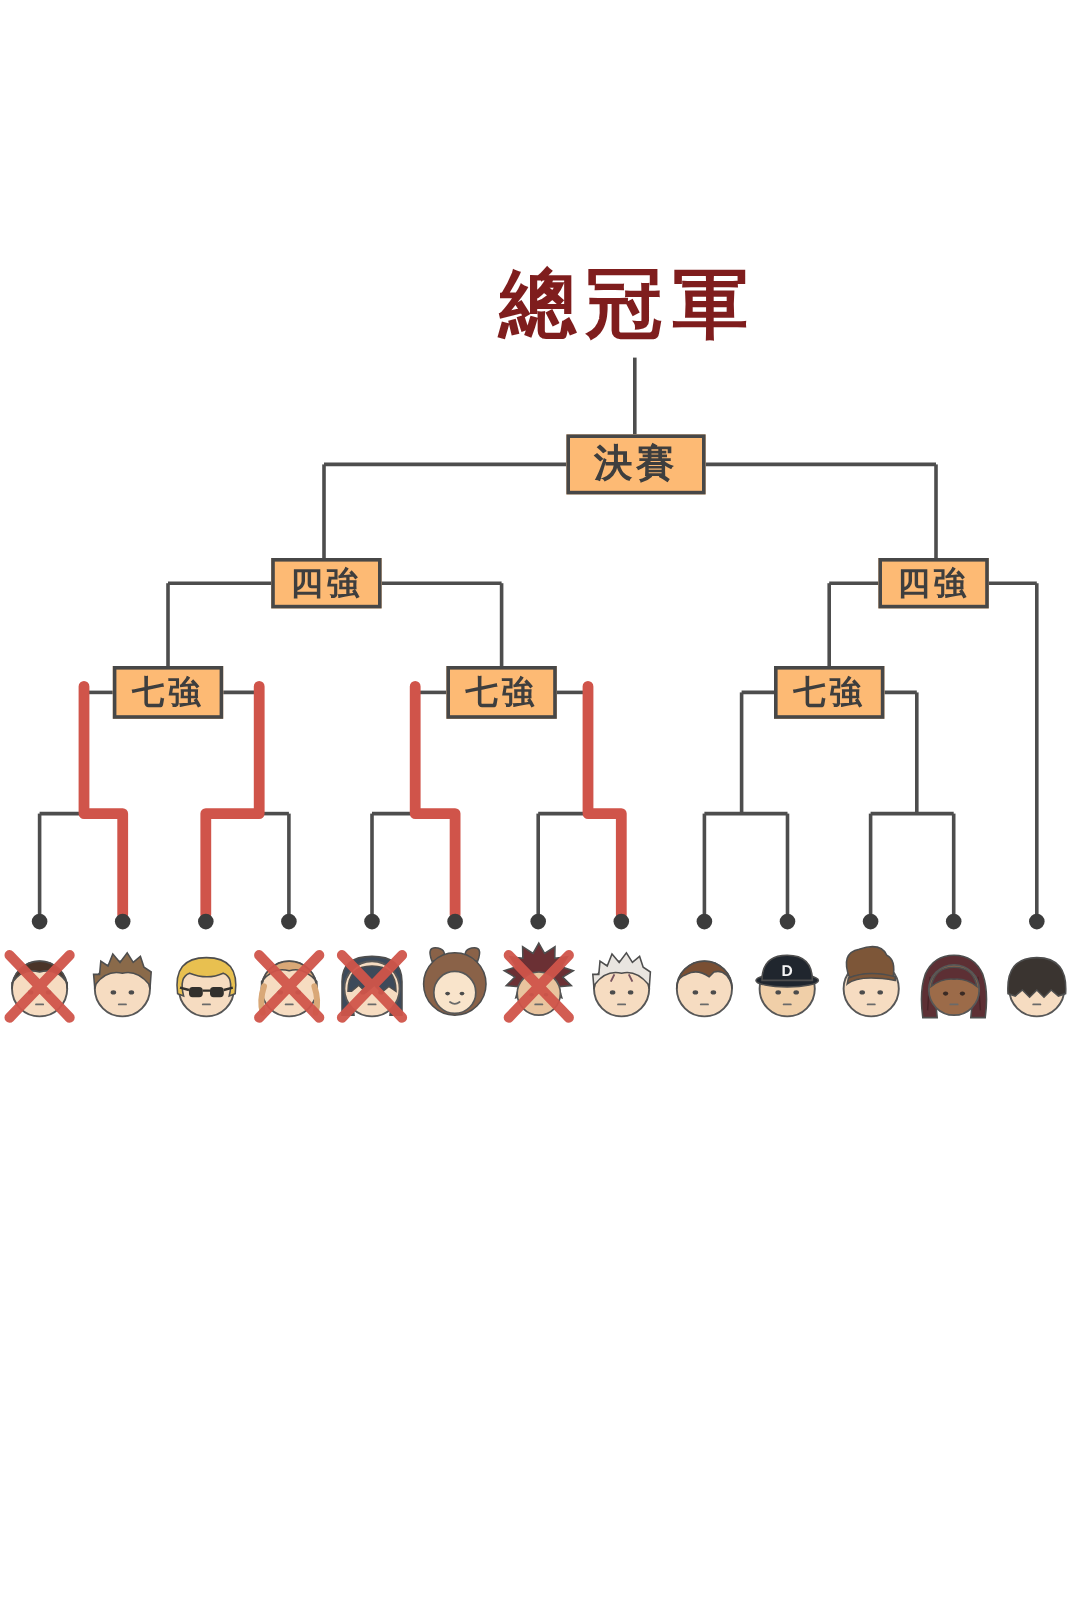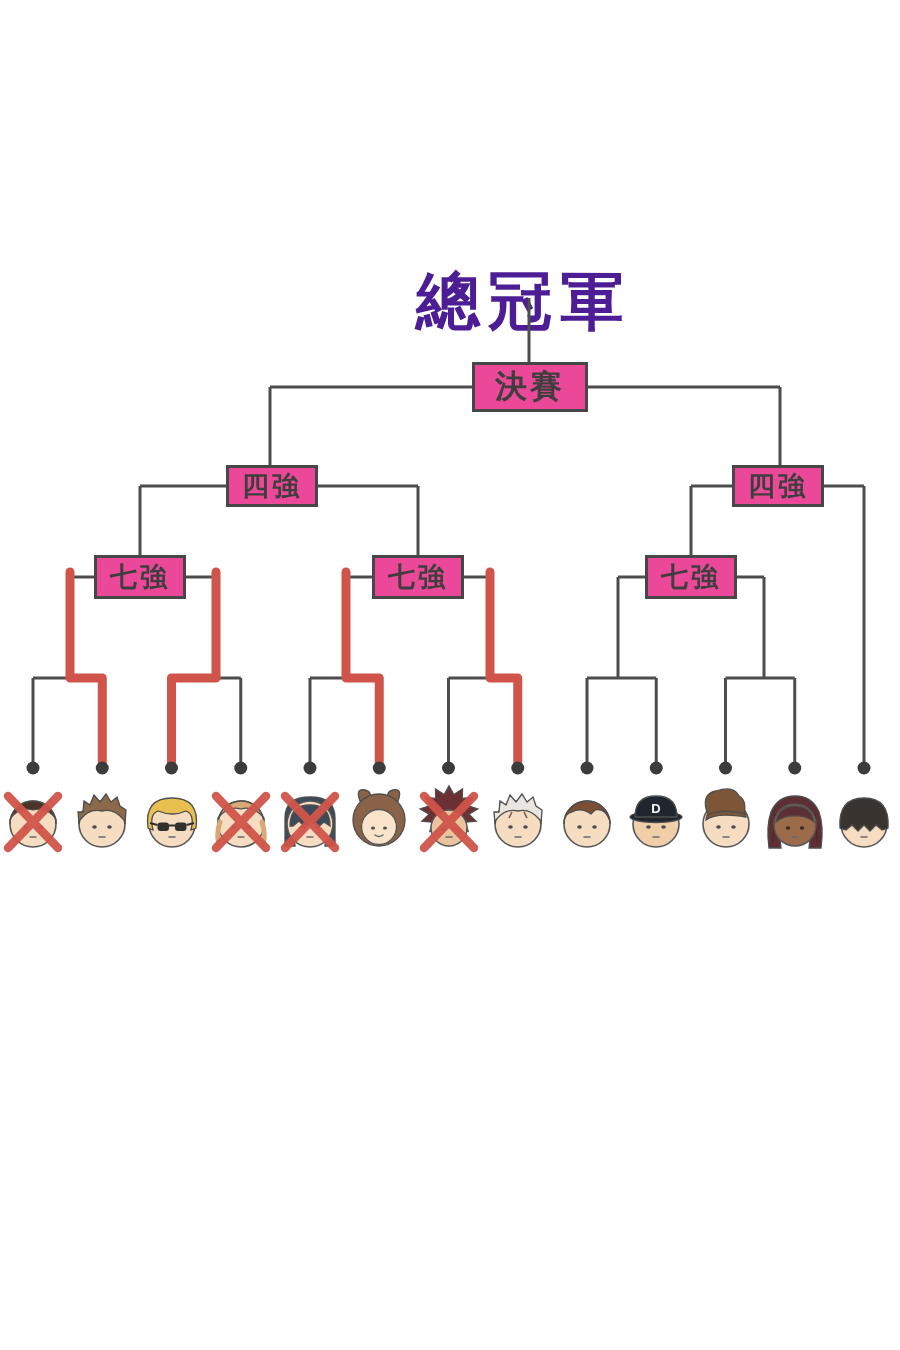--- a/index.html
+++ b/index.html
@@ -2,27 +2,26 @@
 <html><head>
 <meta charset="utf-8">
 <style>
   html,body{margin:0;padding:0;background:#ffffff;}
   .stage{
     position:relative;width:900px;height:1350px;background:#ffffff;
     overflow:hidden;font-family:"Liberation Sans",sans-serif;
   }
   .page-title{
     position:absolute;top:210px;left:524px;transform:translateX(-50%);
-    font-size:64px;font-weight:700;letter-spacing:8px;color:#4c1d95;
+    font-size:64px;font-weight:700;letter-spacing:8px;color:#7f1d1d;
     white-space:nowrap;
-    margin-top:48px;
   }
   .bracket-svg{position:absolute;left:0;top:0;}
   .round-box{
-    position:absolute;background:#ec4899;border:3px solid #474747;
+    position:absolute;background:#fdba74;border:3px solid #474747;
     display:flex;align-items:center;justify-content:center;
     font-weight:700;color:#3e3e3e;box-sizing:border-box;letter-spacing:3px;
     z-index:2;
   }
   .box-final{left:472px;top:362px;width:116px;height:50px;font-size:32px;}
   .box-semi-left{left:226px;top:465px;width:92px;height:42px;font-size:27px;}
   .box-semi-right{left:732px;top:465px;width:92px;height:42px;font-size:27px;}
   .box-quarter-left{left:94px;top:555px;width:92px;height:44px;font-size:27px;}
   .box-quarter-mid{left:372px;top:555px;width:92px;height:44px;font-size:27px;}
   .box-quarter-right{left:645px;top:555px;width:92px;height:44px;font-size:27px;}

